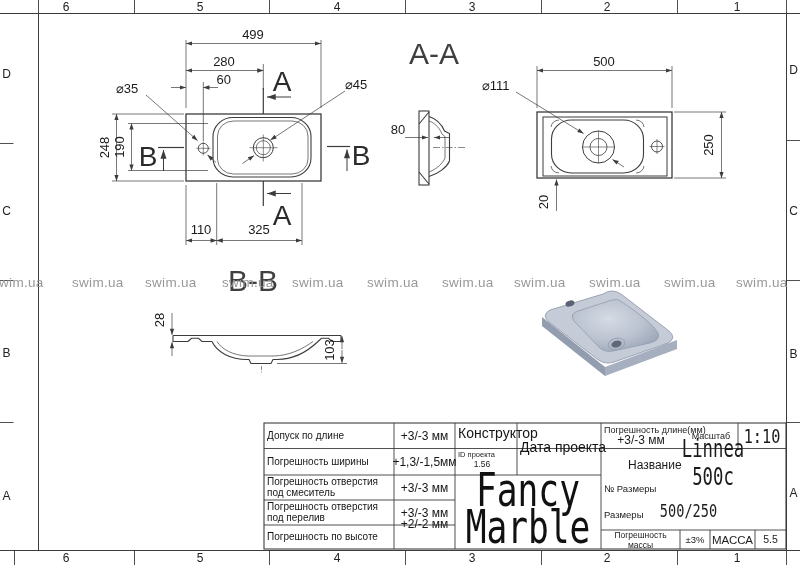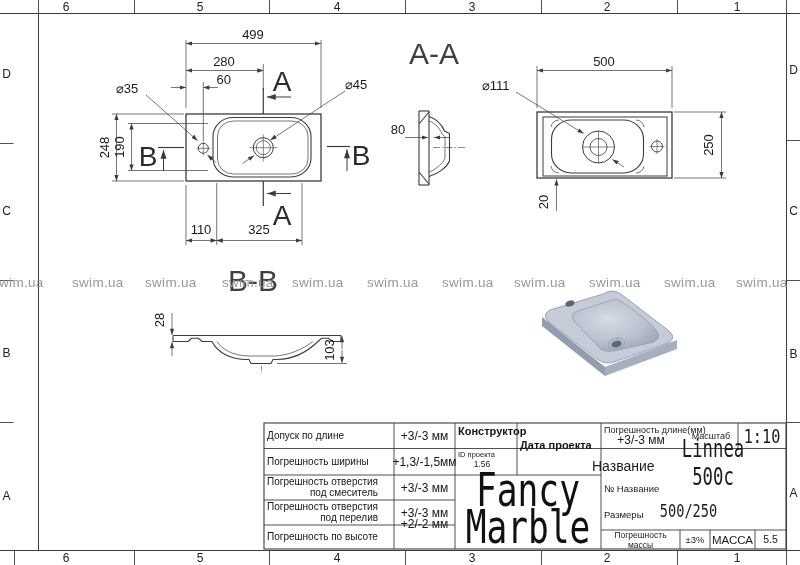--- a/index.html
+++ b/index.html
@@ -8,24 +8,24 @@
   .sheet svg{position:absolute;left:0;top:0;}
   svg text{font-family:"Liberation Sans",sans-serif;fill:#1b1b1b;}
   .dimt{font-size:13px;}
   .sect{font-size:28px;fill:#2b2b2b;}
   .vlabel{font-size:30px;fill:#3f3f3f;}
   .gnum{position:absolute;top:0;height:13px;width:40px;display:flex;align-items:center;justify-content:center;font-size:12px;color:#222;}
   .gnumb{top:551px;height:14px;}
   .glet{position:absolute;left:0;width:13px;height:20px;display:flex;align-items:center;justify-content:center;font-size:12px;color:#222;}
   .gletr{left:787px;}
   .wm{position:absolute;top:275px;font-size:13.5px;color:#97989a;letter-spacing:.3px;}
-  .abs{position:absolute;display:flex;align-items:center;text-align:right;}
+  .abs{position:absolute;display:flex;align-items:center;}
   .tlabel{font-size:10px;line-height:10.5px;white-space:pre-line;color:#161616;}
   .tval{justify-content:center;font-size:12px;color:#161616;}
-  .cellhead{font-size:11px;color:#161616;align-items:flex-start;font-weight:bold;}
+  .cellhead{font-size:14px;color:#161616;align-items:flex-start;}
   .ctr{justify-content:center;text-align:center;}
   .mono{font-family:"DejaVu Sans Mono",monospace;}
   .narrow72{transform:scaleX(.72);}
   .narrow75{transform:scaleX(.75);}
   .narrow80{transform:scaleX(.8);}
 </style>
 </head>
 <body>
 
 <div class="sheet">
@@ -302,23 +302,23 @@
   <div class="abs cellhead" style="left:458px;top:425px">Конструктор</div>
   <div class="abs cellhead" style="left:520px;top:439px">Дата проекта</div>
   <div class="abs" style="left:458px;top:450px;font-size:7.5px">ID проекта</div>
   <div class="abs ctr" style="left:458px;top:459px;width:48px;font-size:8.5px">1.56</div>
 
   <div class="abs" style="left:604px;top:425px;font-size:9px">Погрешность длине(мм)</div>
   <div class="abs ctr" style="left:601px;top:433px;width:80px;font-size:12px">+3/-3 мм</div>
   <div class="abs ctr" style="left:684px;top:423px;width:54px;height:26px;font-size:9px">Масштаб</div>
   <div class="abs ctr mono narrow80" style="left:738px;top:423px;width:48px;height:26px;font-size:19px">1:10</div>
 
-  <div class="abs" style="left:592px;top:458px;font-size:14px">Название</div>
+  <div class="abs" style="left:628px;top:458px;font-size:12px">Название</div>
   <div class="abs ctr mono narrow72" style="left:645px;top:452px;width:136px;height:22px;font-size:24px">Linnea 500c</div>
-  <div class="abs" style="left:604px;top:483px;font-size:9.5px">№ Название</div>
+  <div class="abs" style="left:604px;top:483px;font-size:9.5px">№ Размеры</div>
   <div class="abs" style="left:604px;top:509px;font-size:9.5px">Размеры</div>
   <div class="abs ctr mono narrow80" style="left:636px;top:502px;width:105px;height:18px;font-size:17px">500/250</div>
 
   <div class="abs ctr" style="left:601px;top:530px;width:79px;height:19px;font-size:8.5px">Погрешность массы</div>
   <div class="abs ctr" style="left:680px;top:530px;width:30px;height:19px;font-size:9.5px">±3%</div>
   <div class="abs ctr" style="left:710px;top:530px;width:45px;height:19px;font-size:11.5px">МАССА</div>
   <div class="abs ctr" style="left:755px;top:530px;width:31px;height:18px;font-size:10.5px">5.5</div>
 
   <div class="abs ctr mono narrow75" style="left:455px;top:468px;width:146px;height:44px;font-size:46px;color:#111">Fancy</div>
   <div class="abs ctr mono narrow75" style="left:455px;top:505px;width:146px;height:44px;font-size:46px;color:#111">Marble</div>

